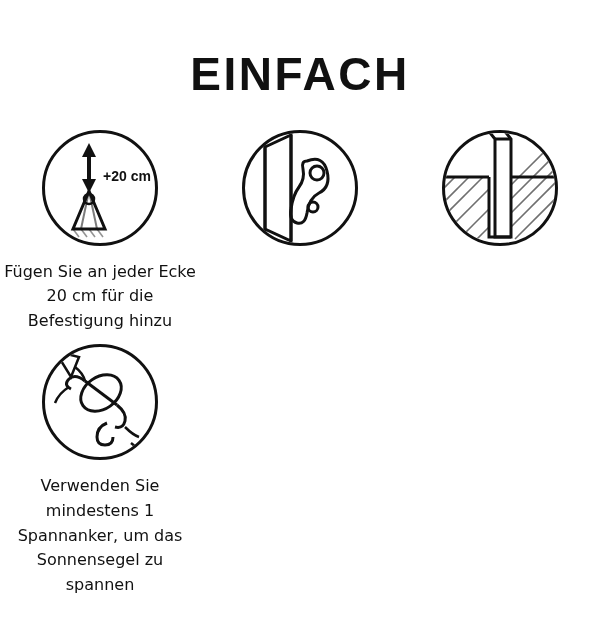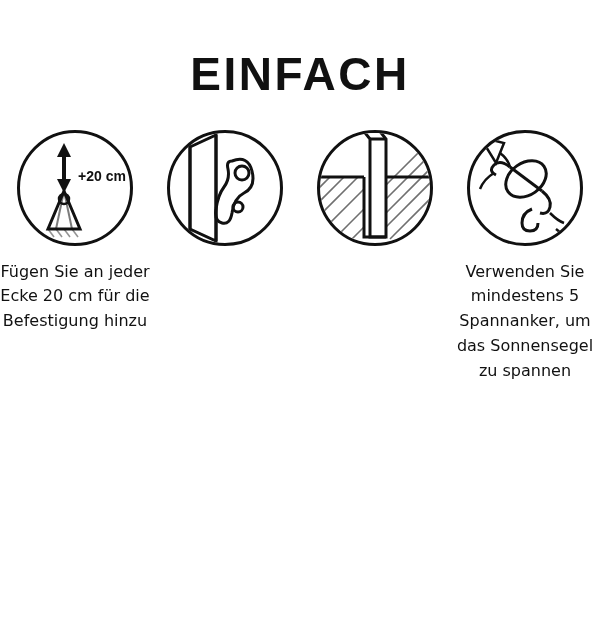--- a/index.html
+++ b/index.html
@@ -35,21 +35,21 @@
     font-size: 46px;
     letter-spacing: 2.5px;
     text-transform: uppercase;
     color: #111111;
   }
 
   
   .grid {
     margin-top: 30px;
     display: grid;
-    grid-template-columns: 1fr 1fr 1fr 1fr;
+    grid-template-columns: 1fr 1fr 1fr;
     grid-template-rows: auto auto;
     column-gap: 0px;
     row-gap: 10px;
   }
   .cell {
     display: flex;
     flex-direction: column;
     align-items: center;
   }
   .circle {
@@ -173,17 +173,17 @@
           <path d="M40 34 q-10 -8 -16 -2 q-6 6 2 10" fill="none" stroke="#111" stroke-width="3"></path>
           <path d="M72 58 q10 8 8 16 q-2 8 -10 6" fill="none" stroke="#111" stroke-width="3"></path>
 
           <path d="M62 76 q-10 4 -10 14 q0 8 8 8 q8 0 8 -8" fill="none" stroke="#111" stroke-width="3"></path>
 
           <path d="M24 40 q-10 6 -14 16" stroke="#111" stroke-width="2.5" fill="none"></path>
           <path d="M80 80 q8 8 14 10" stroke="#111" stroke-width="2.5" fill="none"></path>
           <path d="M86 96 l10 8" stroke="#111" stroke-width="2.5" fill="none"></path>
         </svg>
       </div>
-      <div class="caption">Verwenden Sie mindestens 5 Spannanker, um das Sonnensegel zu spannen</div>
+      <div class="caption">Verwenden Sie mindestens 1 Spannanker, um das Sonnensegel zu spannen</div>
     </div>
 
   </div>
 </div>
 
 </body></html>

